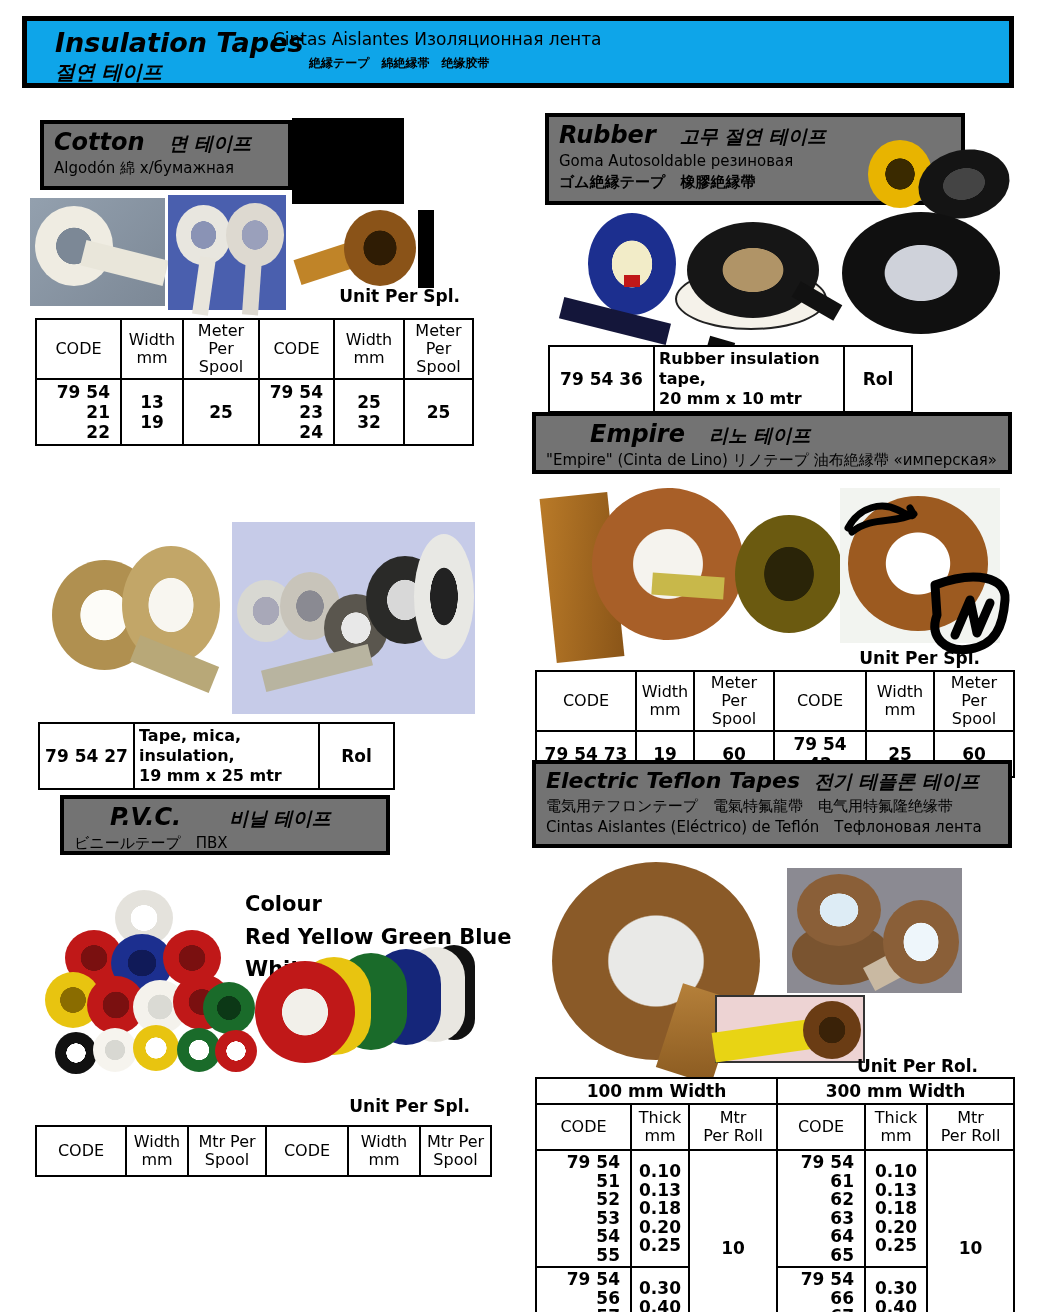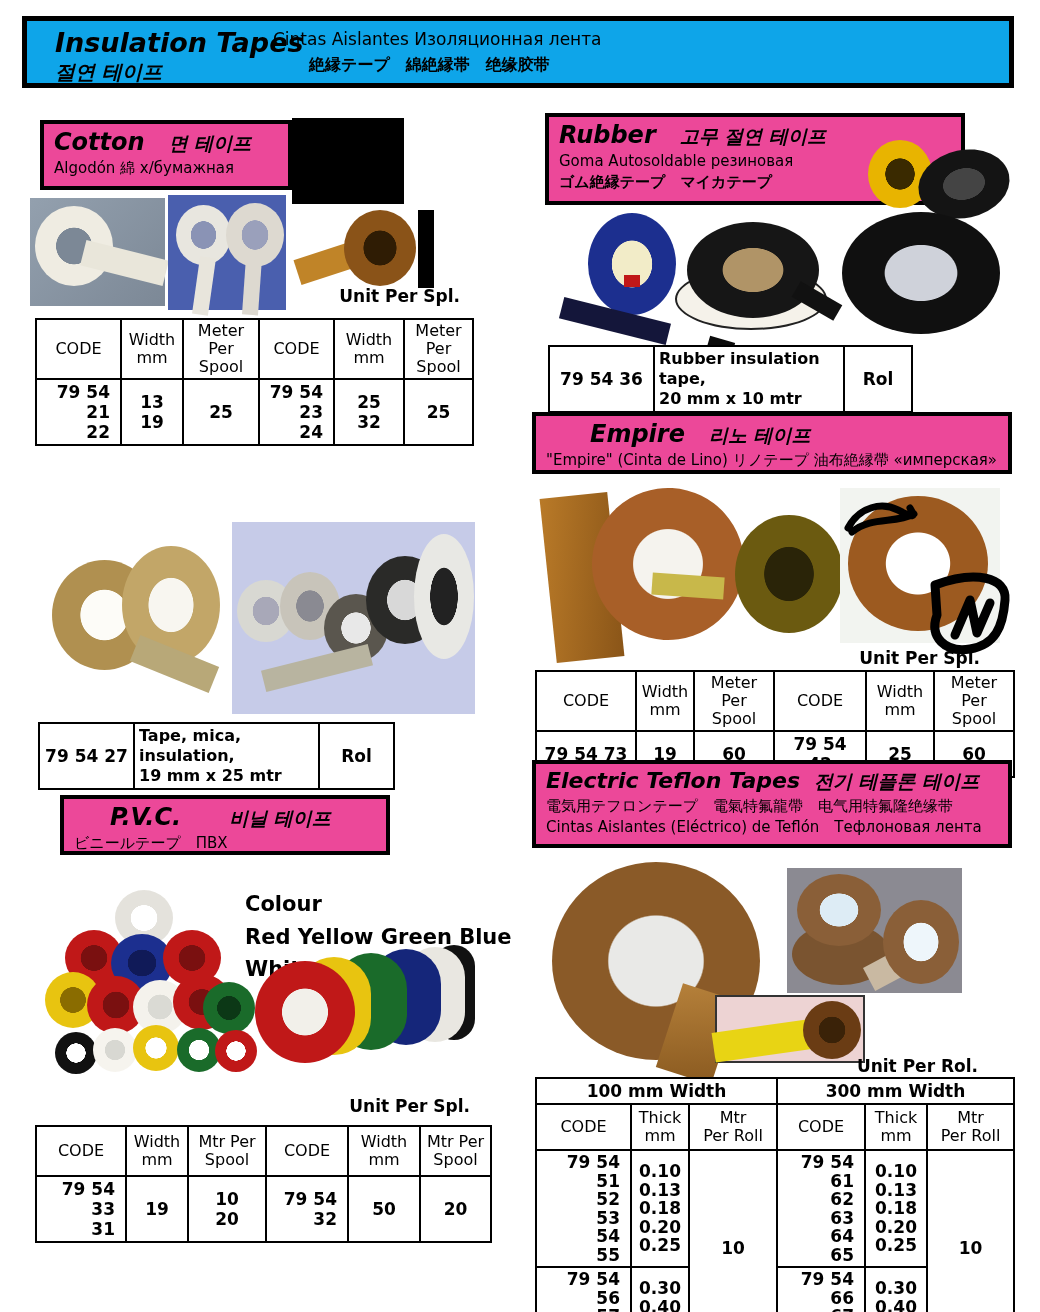--- a/index.html
+++ b/index.html
@@ -6,24 +6,24 @@
   .page { position:relative; width:1040px; height:1312px; background:#ffffff;
           font-family:"DejaVu Sans","Liberation Sans",sans-serif; color:#000; overflow:hidden; }
   .abs { position:absolute; }
 
   
   .banner { position:absolute; left:22px; top:16px; width:992px; height:72px;
             background:#0ea5e9; border:5px solid #000; box-sizing:border-box; }
   .b-title { position:absolute; left:28px; top:6px; font-size:27px; font-weight:bold; font-style:italic; }
   .b-title-ko { position:absolute; left:28px; top:38px; font-size:20px; font-weight:bold; font-style:italic; }
   .b-sub1 { position:absolute; left:246px; top:8px; font-size:17px; }
-  .b-sub2 { position:absolute; left:246px; top:34px; font-size:16px; font-weight:bold;padding-left:36px; }
+  .b-sub2 { position:absolute; left:246px; top:34px; font-size:12px; font-weight:bold;padding-left:36px; }
 
   
-  .sec-head { position:absolute; background:#ec4899; border:4px solid #000; box-sizing:border-box; padding:4px 10px; }
+  .sec-head { position:absolute; background:#737373; border:4px solid #000; box-sizing:border-box; padding:4px 10px; }
   .sh-title { font-size:24px; font-weight:bold; font-style:italic; }
   .sh-ko { font-size:19px; font-weight:bold; font-style:italic; margin-left:24px; }
   .sh-sub { font-size:15px; margin-top:2px; }
   .sh-sub2 { font-size:15px; margin-top:3px; font-weight:bold; }
 
   
   table.tbl { position:absolute; border-collapse:collapse; table-layout:fixed; background:#fff; }
   .tbl td { border:2px solid #000; padding:2px 4px; vertical-align:middle; box-sizing:border-box; }
   .tbl .hdr td { font-size:16px; font-weight:normal; text-align:center; line-height:1.12; }
   .tbl .ghdr td { font-size:17px; font-weight:bold; text-align:center; }
@@ -206,37 +206,27 @@
       <td class="ml">Width
 mm</td>
       <td class="ml">Mtr Per
 Spool</td>
       <td class="ml">CODE</td>
       <td class="ml">Width
 mm</td>
       <td class="ml">Mtr Per
 Spool</td>
     </tr>
-    <tr class="bd" style="height:60px;">
-      <td class="ml code">79 54 33
-31</td>
-      <td class="ml">19</td>
-      <td class="ml">10
-20</td>
-      <td class="ml code">79 54 32</td>
-      <td class="ml">50</td>
-      <td class="ml">20</td>
-    </tr>
   </tbody>
     </table>
 
   <div class="sec-head" style="left:545px; top:113px; width:420px; height:92px;">
     <div><span class="sh-title">Rubber</span><span class="sh-ko">고무 절연 테이프</span></div>
     <div class="sh-sub">Goma Autosoldable  резиновая</div>
-    <div class="sh-sub2">ゴム絶縁テープ　マイカテープ</div>
+    <div class="sh-sub2">ゴム絶縁テープ　橡膠絶縁帶</div>
   </div>
 
   <div class="donut" style="--core:#3a2a00; --rim:#e8b400; left:868px; top:140px; width:64px; height:68px;"></div>
   <div class="donut" style="--core:#444; --rim:#141414; left:918px; top:150px; width:92px; height:68px; transform:rotate(-12deg);"></div>
 
   <div class="donut" style="--core:#f2ecc8; --rim:#1c2f8f; left:588px; top:213px; width:88px; height:102px;">
     <div class="strip" style="left:36px; top:62px; width:16px; height:12px; background:#c01818;"></div>
   </div>
   <div class="strip" style="left:560px; top:310px; width:110px; height:22px; background:#14163a; transform:rotate(14deg);"></div>
   <div class="photo" style="left:675px; top:222px; width:155px; height:112px;">

